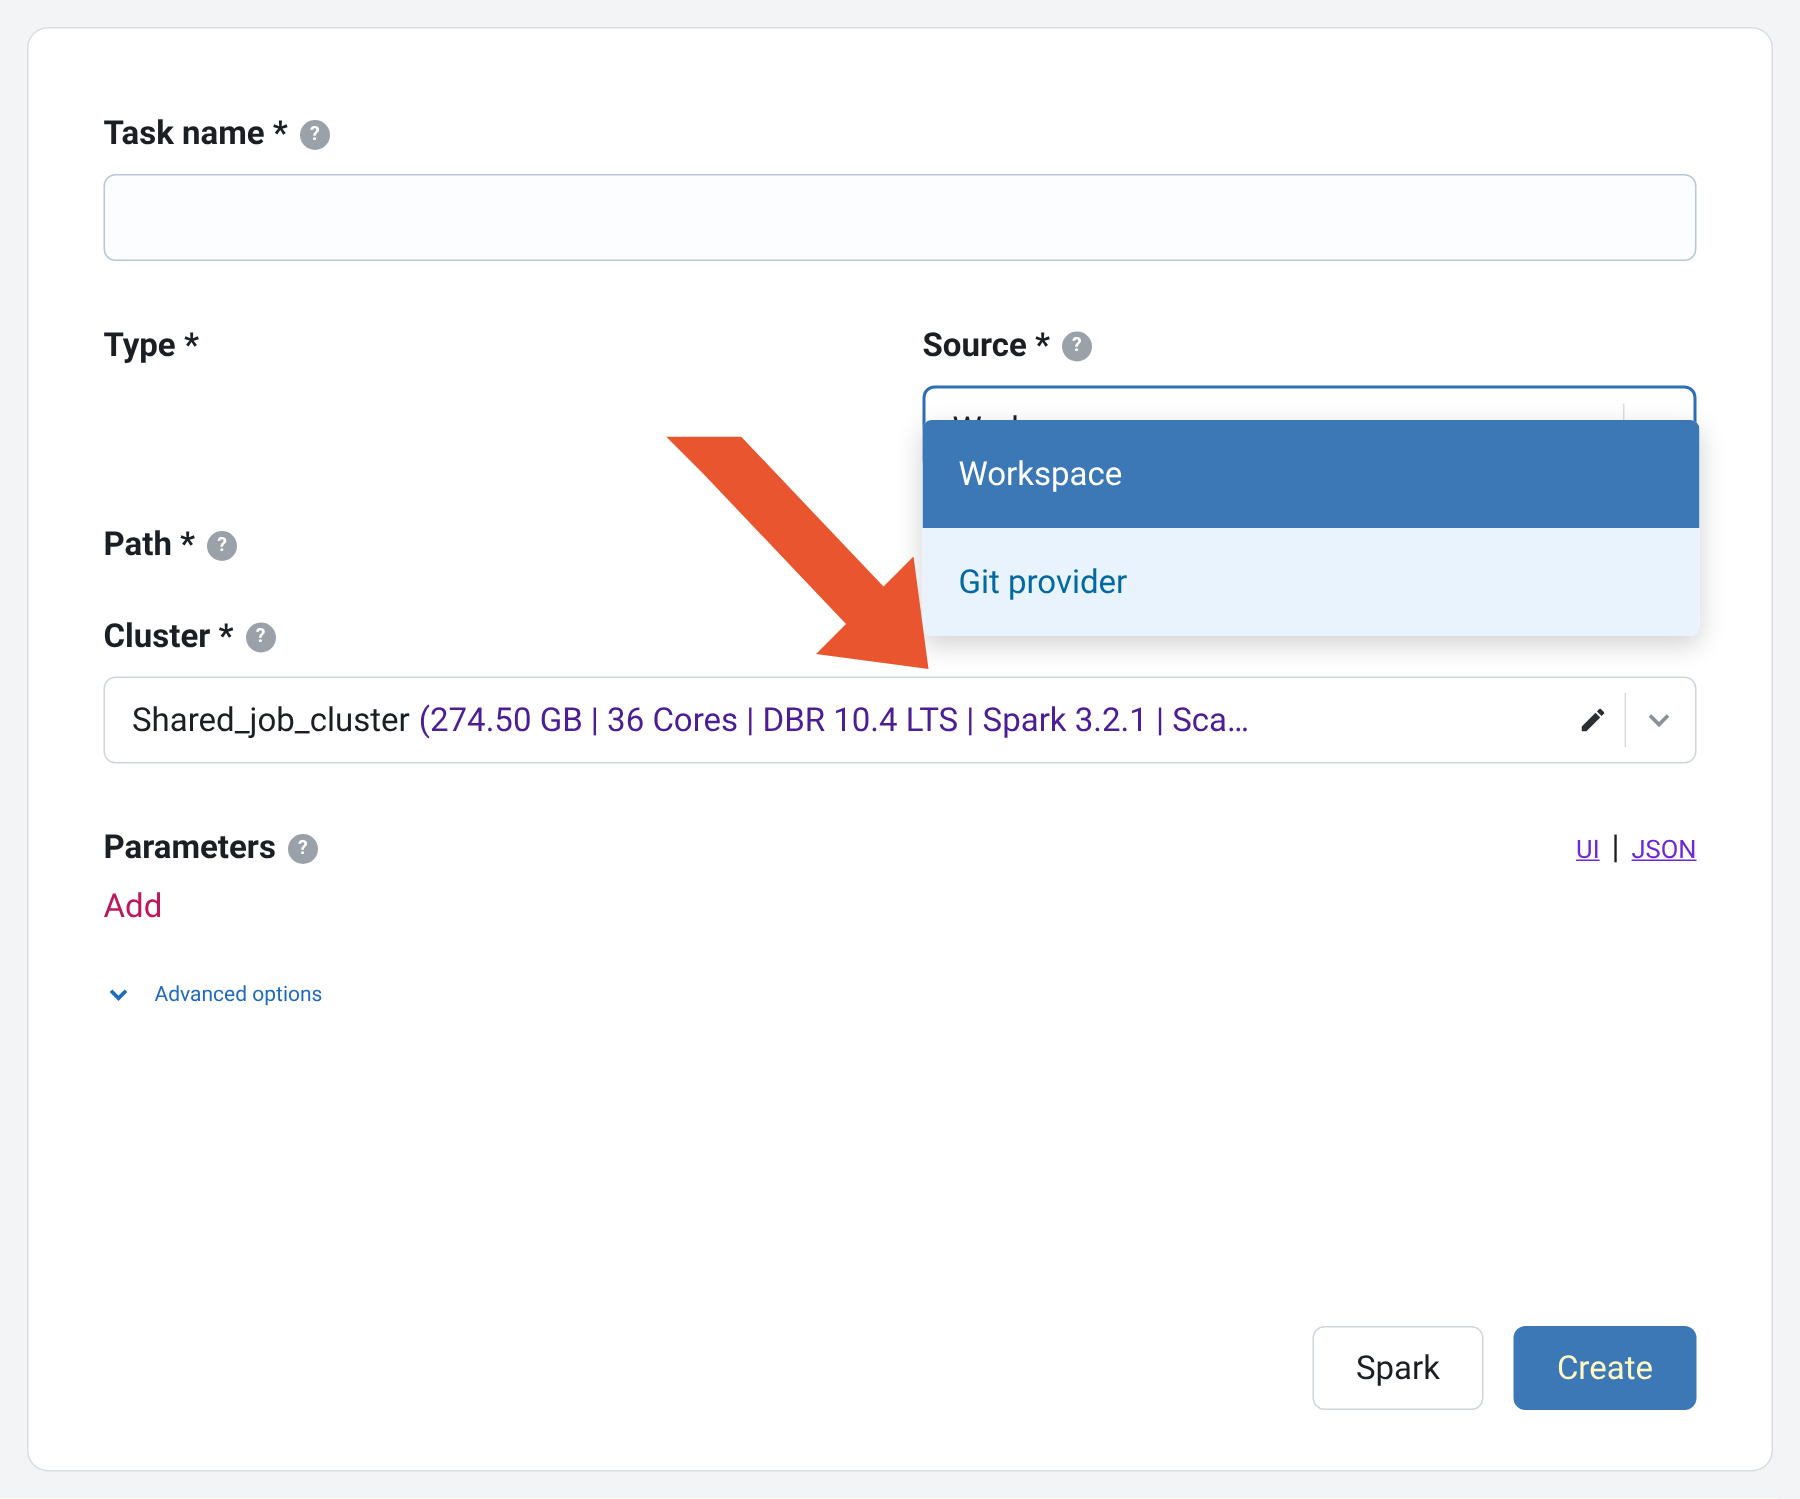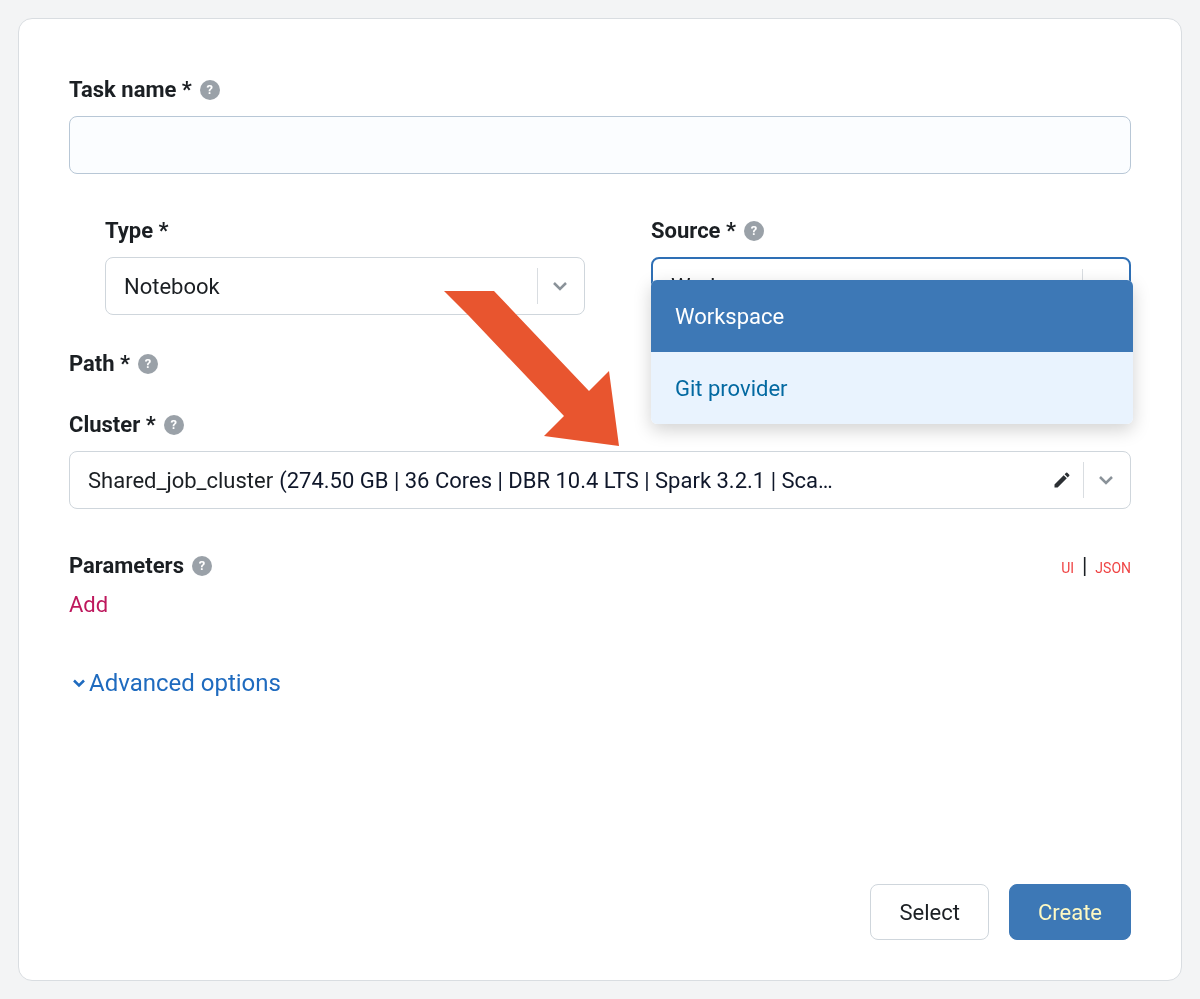--- a/index.html
+++ b/index.html
@@ -52,21 +52,21 @@
     background:#fbfdff;
     font-size:21px;
     padding:0 16px;
     outline:none;
   }
   .row {
     display:flex;
     gap:30px;
     margin-top:44px;
   }
-  .col { flex:1; position:relative;margin-left:36px; }
+  .col { flex:1; position:relative; }
   .select {
     width:100%;
     height:58px;
     border:1px solid #cfd6dc;
     border-radius:8px;
     background:#fff;
     font-size:22px;
     padding:0 50px 0 18px;
     display:flex;
     align-items:center;
@@ -125,37 +125,38 @@
     background:#3d78b6;
     color:#fff;
   }
   .popup-item.hover {
     background:#e9f3fe;
     color:#0369a1;
   }
 
   .cluster-value { display:flex; align-items:baseline; white-space:nowrap; overflow:hidden; }
   .cluster-name { color:#1b1f23; margin-right:6px; }
-  .cluster-details { color:#0f172a; }
+  .cluster-details { color:#4c1d95; }
 
   .params-row {
     display:flex;
     align-items:flex-start;
     justify-content:space-between;
     margin-top:44px;
   }
-  .link { color:#ef4444; cursor:pointer; font-size:14px; }
+  .link { color:#6d28d9; cursor:pointer; font-size:17px;text-decoration:underline; }
   .sep { color:#1b1f23; margin:0 4px; font-size:22px; }
   .add-link { color:#be185d; font-size:22px; margin-top:14px; cursor:pointer; display:inline-block; }
   .adv-row {
-    margin-top:52px;
-    display:flex;
-    align-items:center;
+    margin-top:36px;
+    display:flex;
+    align-items:center;
+    gap:14px;
     color:#1f6bbf;
-    font-size:24px;
+    font-size:14px;
     cursor:pointer;
   }
   .adv-row .chev-sm { color:#1f6bbf; }
 
   .footer {
     position:absolute;
     right:50px;
     bottom:40px;
     display:flex;
     gap:20px;
@@ -192,27 +193,20 @@
     <span>Task name *</span>
     <span class="help-icon">?</span>
   </div>
   <input class="text-input" type="text" style="">
 
   
   <div class="row">
     <div class="col">
       <div class="field-label">
         <span>Type *</span>
-      </div>
-      <div class="select">
-        <span>Notebook</span>
-        <span class="divider"></span>
-        <svg class="chev" width="24" height="24" viewBox="0 0 24 24" fill="none" stroke="currentColor" stroke-width="2.5">
-            <polyline points="6 9 12 15 18 9"></polyline>
-          </svg>
       </div>
     </div>
     <div class="col">
       <div class="field-label">
         <span>Source *</span>
         <span class="help-icon">?</span>
       </div>
       <div class="select focused">
         <span>Workspace</span>
         <span class="divider"></span>
@@ -278,21 +272,21 @@
   <div class="adv-row">
     <svg class="chev-sm" width="20" height="20" viewBox="0 0 24 24" fill="none" stroke="currentColor" stroke-width="3">
         <polyline points="6 9 12 15 18 9"></polyline>
       </svg>
     <span>Advanced options</span>
   </div>
 
   
   <div class="footer">
     <div class="btn btn-secondary">
-      <span>Select</span>
+      <span>Spark</span>
     </div>
     <div class="btn btn-primary">
       <span>Create</span>
     </div>
   </div>
 
   
   <svg class="arrow-annotation" width="200" height="180" viewBox="0 0 200 180">
     <g fill="#e8552f">
       <polygon points="10,0 60,0 155,100 175,80 185,155 110,145 130,125 35,25"></polygon>

